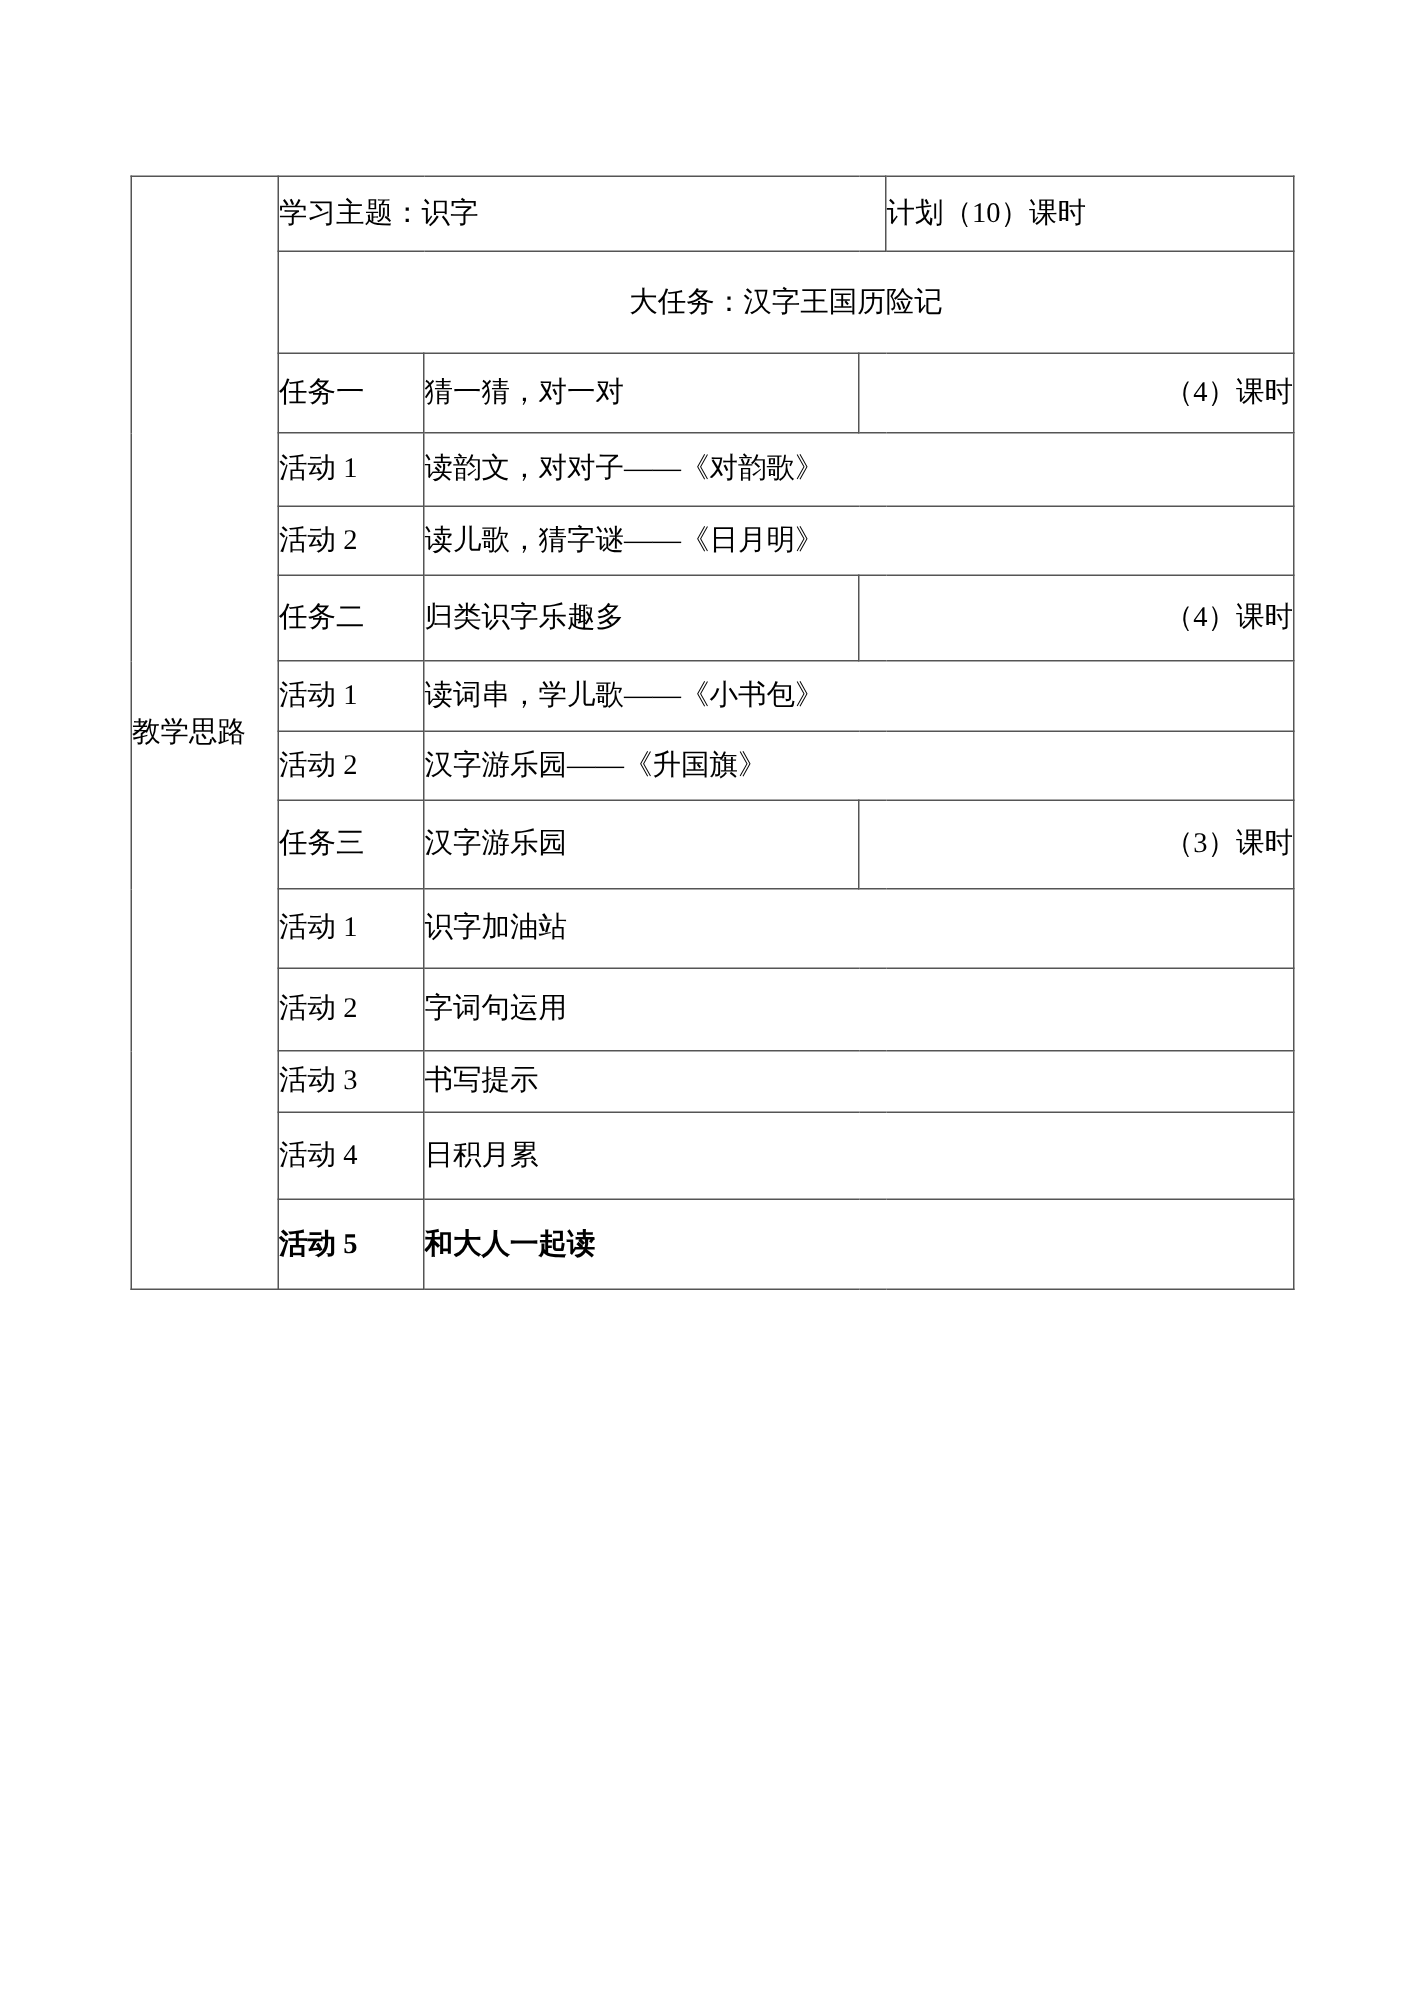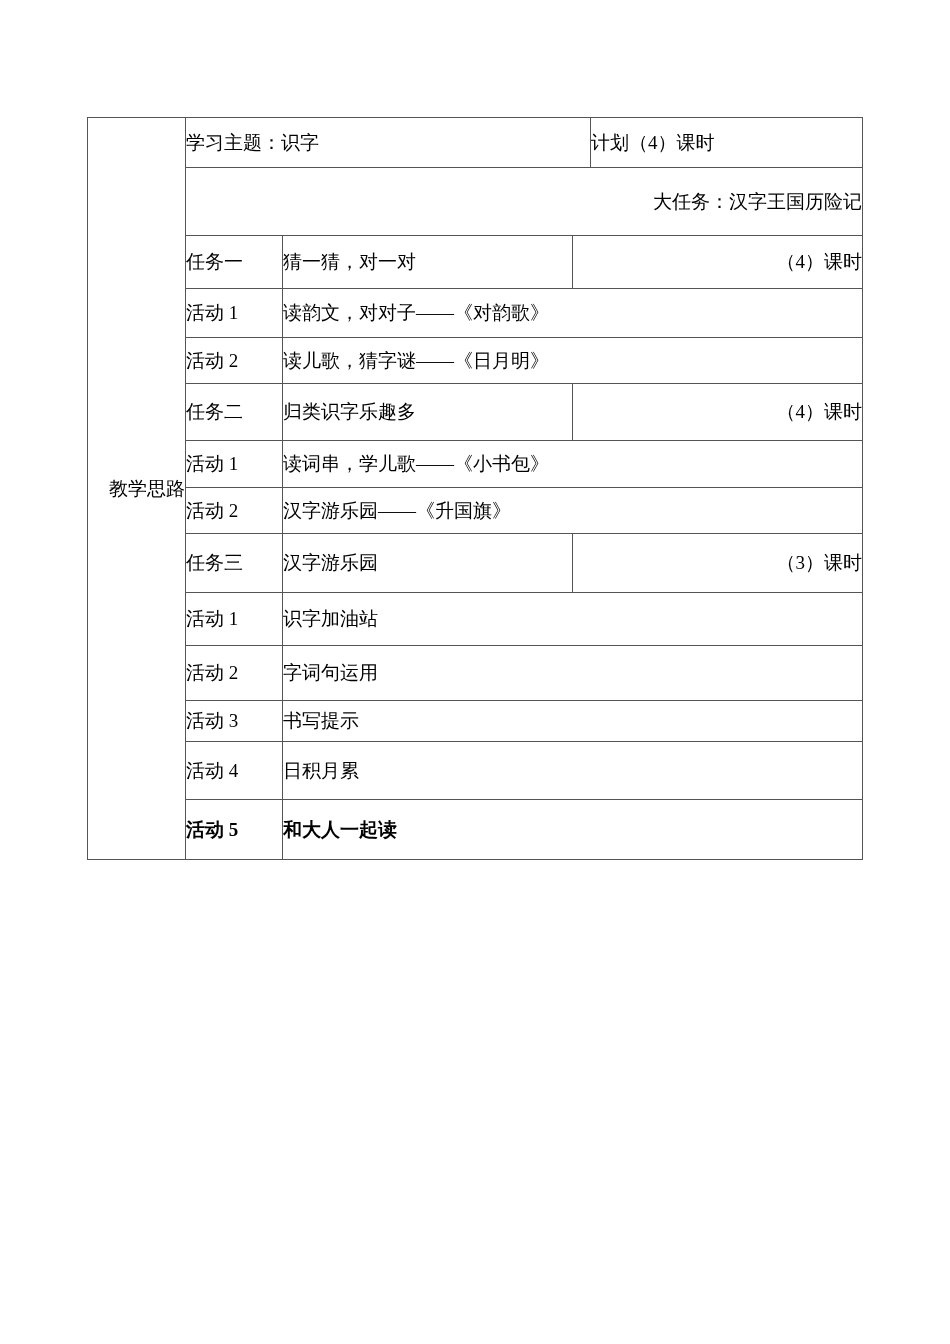--- a/index.html
+++ b/index.html
@@ -24,42 +24,42 @@
   }
   table.plan{border:1px solid #333333;}
   table.plan td{
     border:1px solid #555555;
     padding:0;
     vertical-align:middle;
     overflow:hidden;
     white-space:nowrap;
   }
   td.center{}
-  td.left-col{text-align:right;padding-top:44px;}
-  td.bigtask{text-align:right;padding-left:10px;margin-left:20px;}
+  td.left-col{text-align:left;padding-top:44px;}
+  td.bigtask{text-align:center;padding-left:10px;margin-left:20px;}
   td.hours{text-align:right;padding-left:12px;}
   td.act{text-align:left;padding-left:10px;margin-left:13px;}
 </style>
 </head>
 <body>
 
 <div class="page">
   <table class="plan">
     <colgroup>
       <col style="width:98px">
       <col style="width:97px">
       <col style="width:290px">
       <col style="width:18px">
       <col style="width:272px">
     </colgroup>
     <tbody>
       <tr style="height:50px">
         <td rowspan="14" class="left-col">教学思路</td>
         <td colspan="3" class="center">学习主题：识字</td>
-        <td class="center">计划（4）课时</td>
+        <td class="center">计划（10）课时</td>
       </tr>
       <tr style="height:68px">
         <td colspan="4" class="bigtask">大任务：汉字王国历险记</td>
       </tr>
 
     <tr style="height: 53px;">
           <td class="center">任务一</td>
           <td class="center">猜一猜，对一对</td>
           <td class="hours" colspan="2">（4）课时</td>
         </tr>

